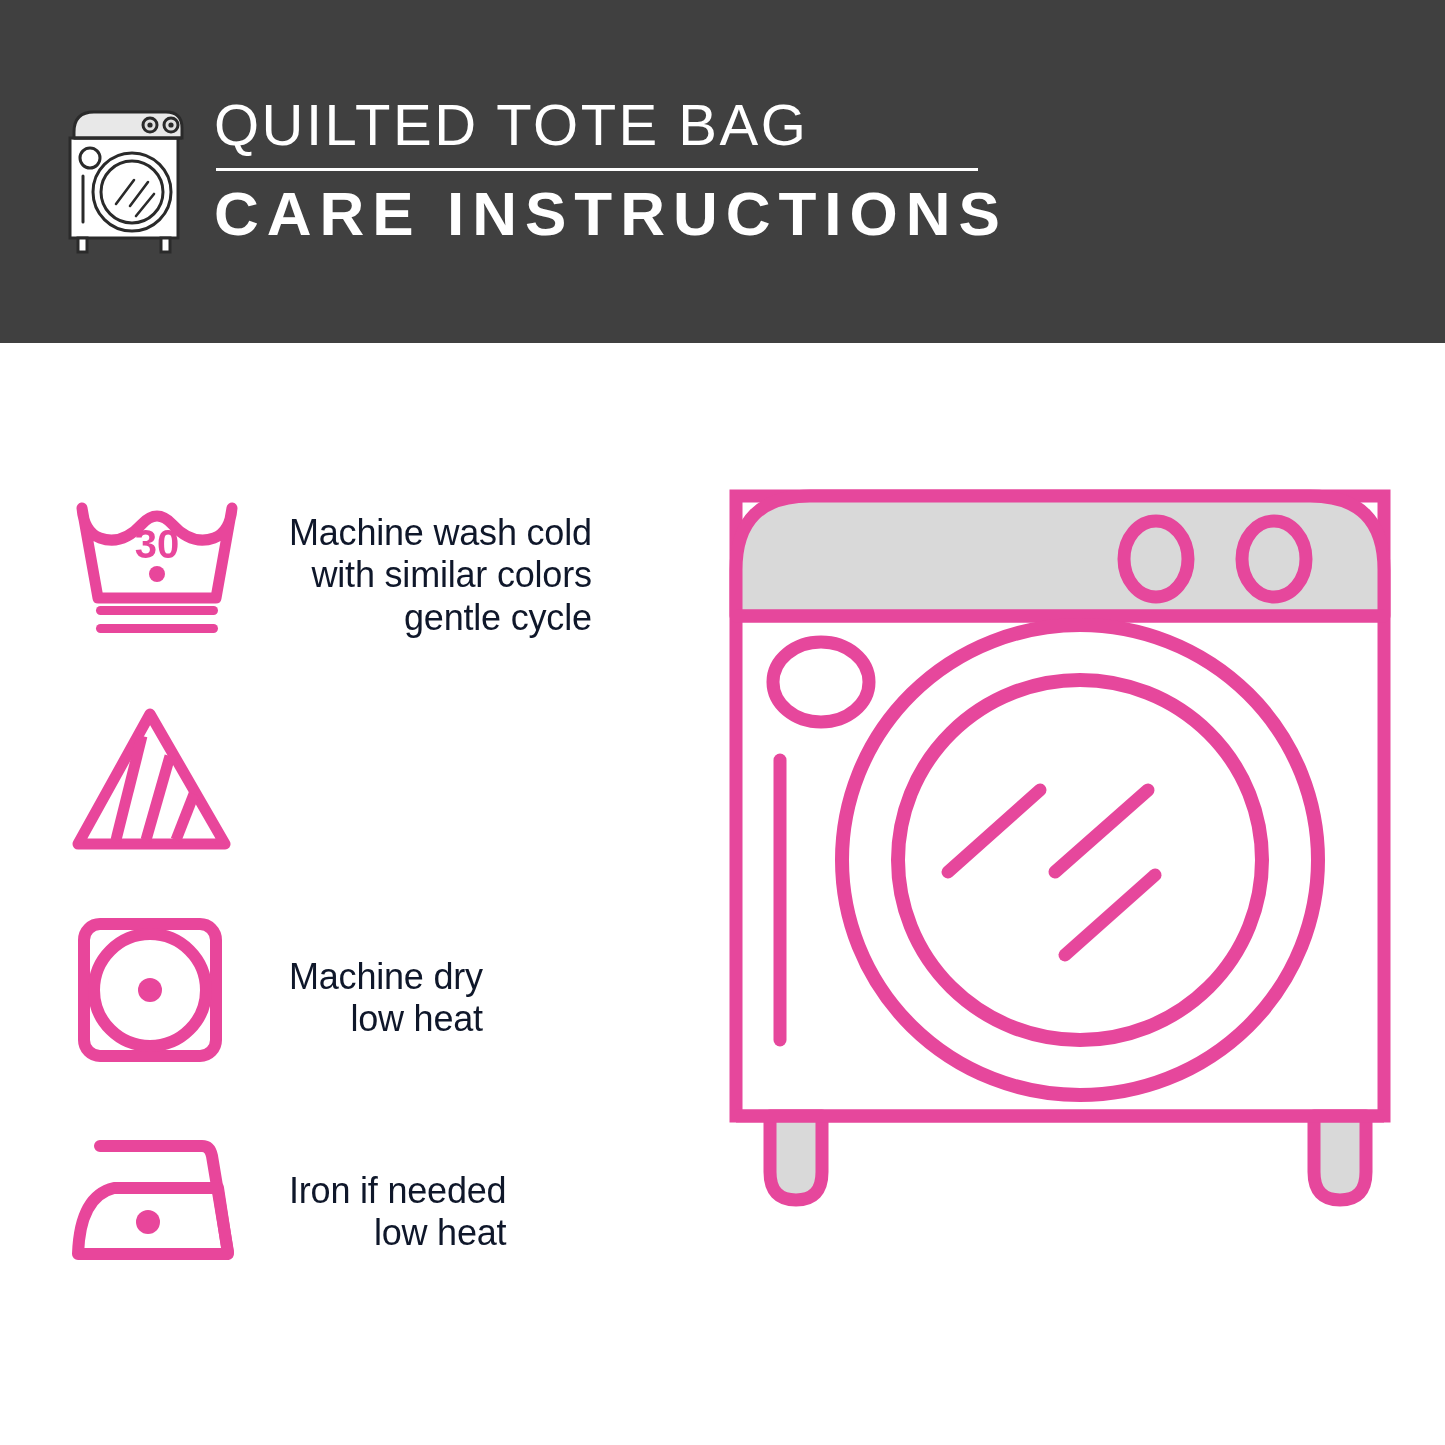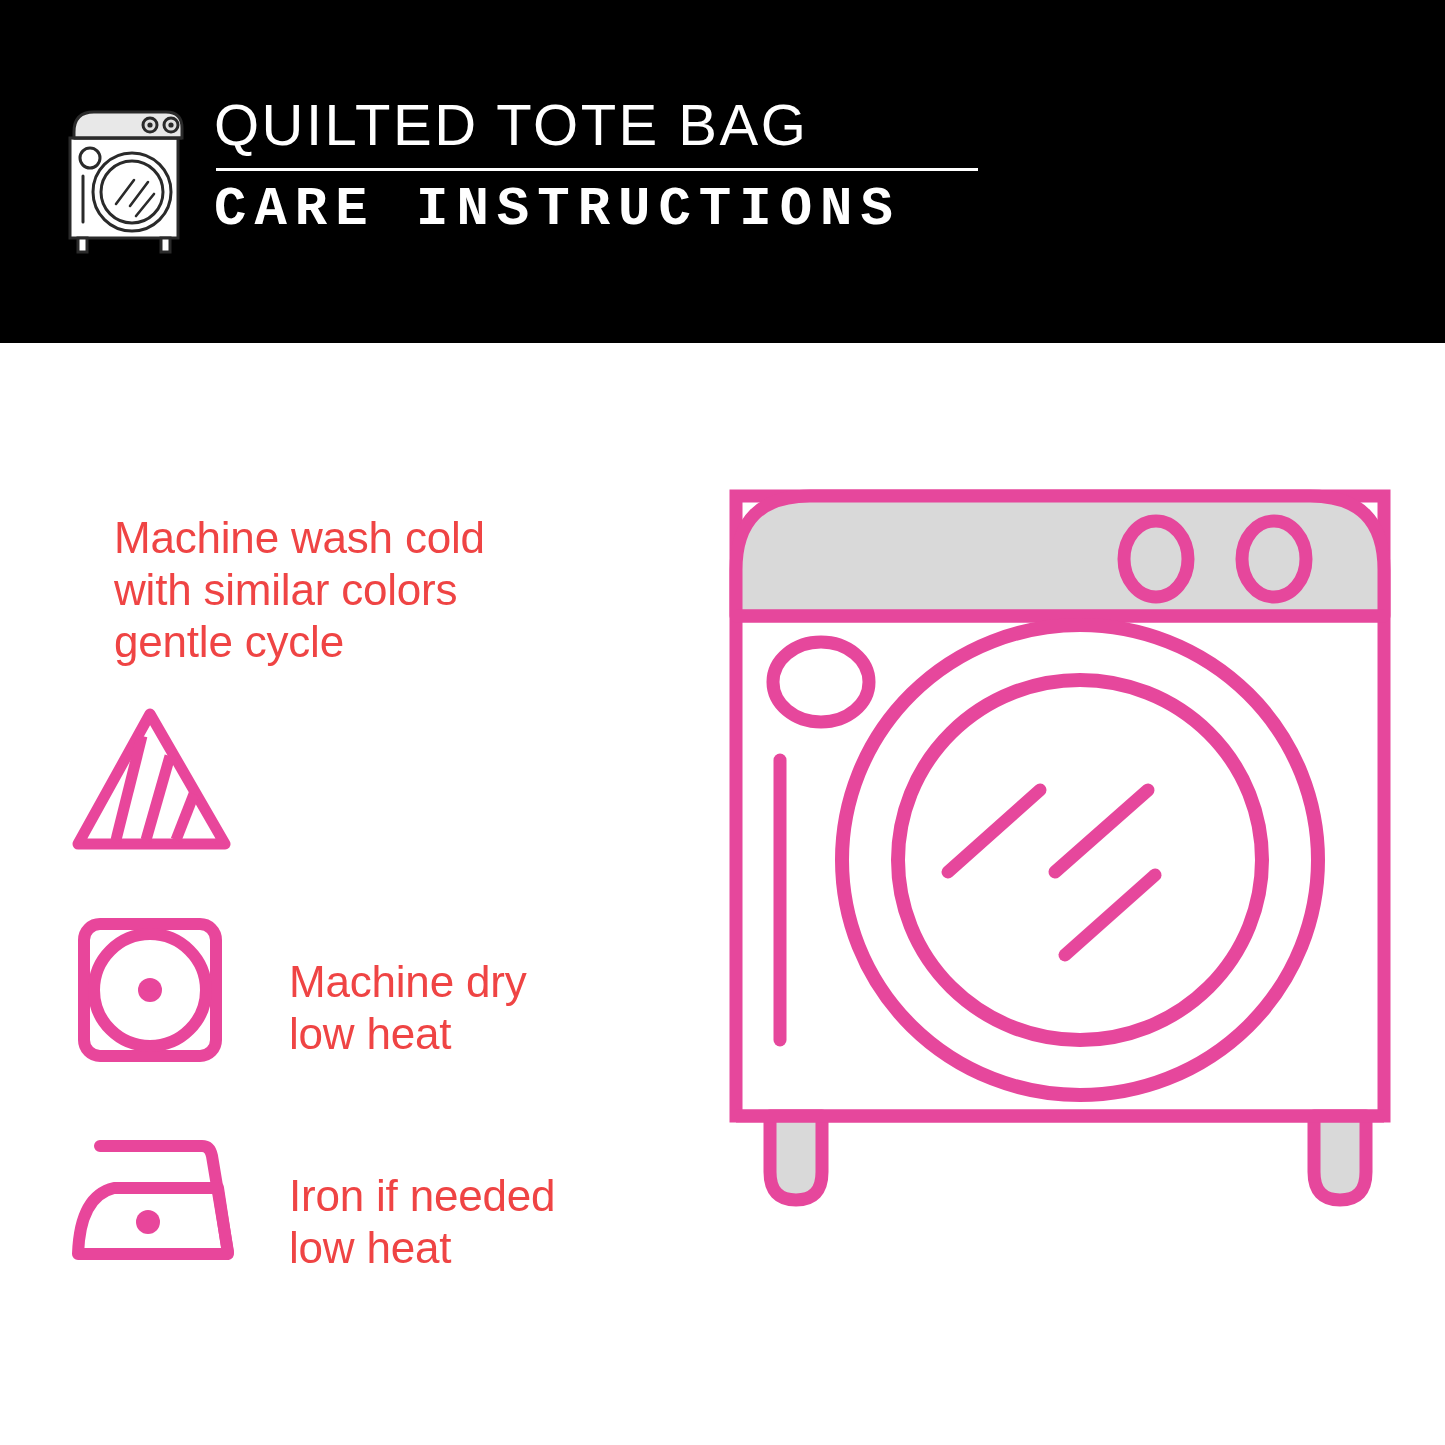--- a/index.html
+++ b/index.html
@@ -18,21 +18,21 @@
     overflow: hidden;
   }
 
   
   .header-band {
     position: absolute;
     left: 0;
     top: 0;
     width: 1445px;
     height: 343px;
-    background: #000000;
+    background: #404040;
   }
   .header-inner {
     position: absolute;
     left: 58px;
     top: 96px;
     display: flex;
     align-items: flex-start;
   }
   .brand-logo {
     width: 132px;
@@ -55,26 +55,26 @@
     font-family: "Liberation Sans", sans-serif;
   }
   .title-rule {
     width: 762px;
     height: 3px;
     background: #ffffff;
     margin: 14px 0 12px 2px;
   }
   .title-sub {
     color: #ffffff;
-    font-size: 54px;
+    font-size: 62px;
     font-weight: 700;
     letter-spacing: 8px;
     line-height: 1.0;
     white-space: nowrap;
-    font-family: Liberation Mono, monospace;
+    font-family: Liberation Sans, sans-serif;
   }
 
   
   .care-list {
     position: absolute;
     left: 70px;
     top: 486px;
     width: 620px;
   }
   .care-row {
@@ -85,27 +85,28 @@
   .care-icon {
     flex: 0 0 auto;
     width: 175px;
     height: 160px;
     display: flex;
     align-items: flex-start;
     justify-content: flex-start;
   }
   .care-text {
     margin-left: 44px;
-    color: #ef4444;
-    font-size: 44px;
+    color: #0f172a;
+    font-size: 36px;
     line-height: 1.18;
     font-weight: 400;
     letter-spacing: -0.2px;
     font-family: "Liberation Sans", sans-serif;
     white-space: pre-line;
+    text-align: right;
   }
   .care-row.r1 .care-text { padding-top: 26px; }
   .care-row.r2 .care-text { padding-top: 48px; }
   .care-row.r3 .care-text { padding-top: 46px; }
   .care-row.r4 .care-text { padding-top: 48px; }
 
   
   .machine-illustration {
     position: absolute;
     left: 700px;
@@ -154,20 +155,34 @@
         <div class="title-rule"></div>
         <div class="title-sub">CARE INSTRUCTIONS</div>
       </div>
 
     </div>
   </div>
 
   <div class="care-list">
 
     <div class="care-row r1">
+      <div class="care-icon">
+        <svg viewBox="0 0 175 160" width="175" height="160">
+
+          <path d="M12 22 Q14 46 30 52 Q52 60 72 38 Q87 22 102 38 Q122 60 144 52 Q160 46 162 22
+                   L146 112 L28 112 Z" fill="none" stroke="#E8469B" stroke-width="11" stroke-linejoin="round" stroke-linecap="round"></path>
+
+          <text x="87" y="72" text-anchor="middle" font-family="Liberation Sans, sans-serif" font-size="40" font-weight="700" fill="#E8469B">30</text>
+
+          <circle cx="87" cy="88" r="8" fill="#E8469B"></circle>
+
+          <rect x="26" y="120" width="122" height="9" rx="4.5" fill="#E8469B"></rect>
+          <rect x="26" y="138" width="122" height="9" rx="4.5" fill="#E8469B"></rect>
+        </svg>
+      </div>
       <div class="care-text">Machine wash cold
 with similar colors
 gentle cycle</div>
     </div>
 
     <div class="care-row r2">
       <div class="care-icon">
         <svg viewBox="0 0 175 160" width="175" height="160">
 
           <path d="M80 16 L155 146 L8 146 Z" fill="none" stroke="#E8469B" stroke-width="11" stroke-linejoin="round"></path>

